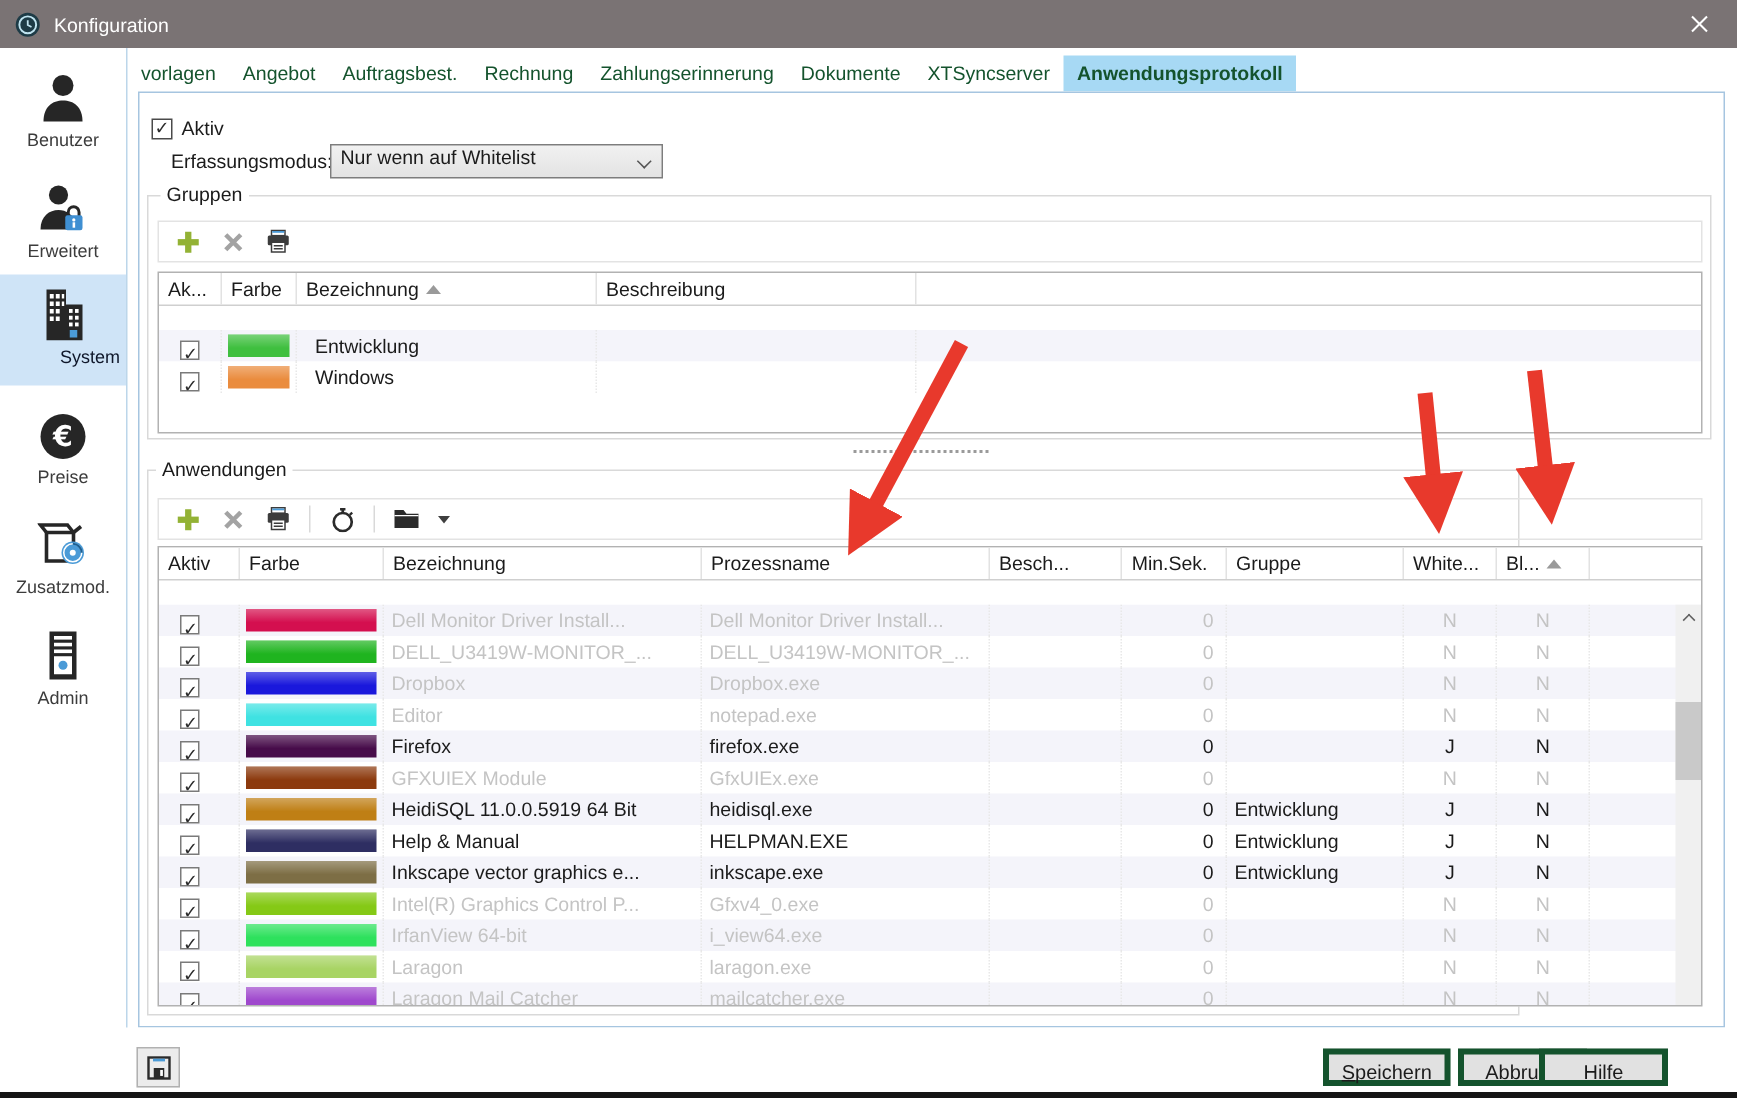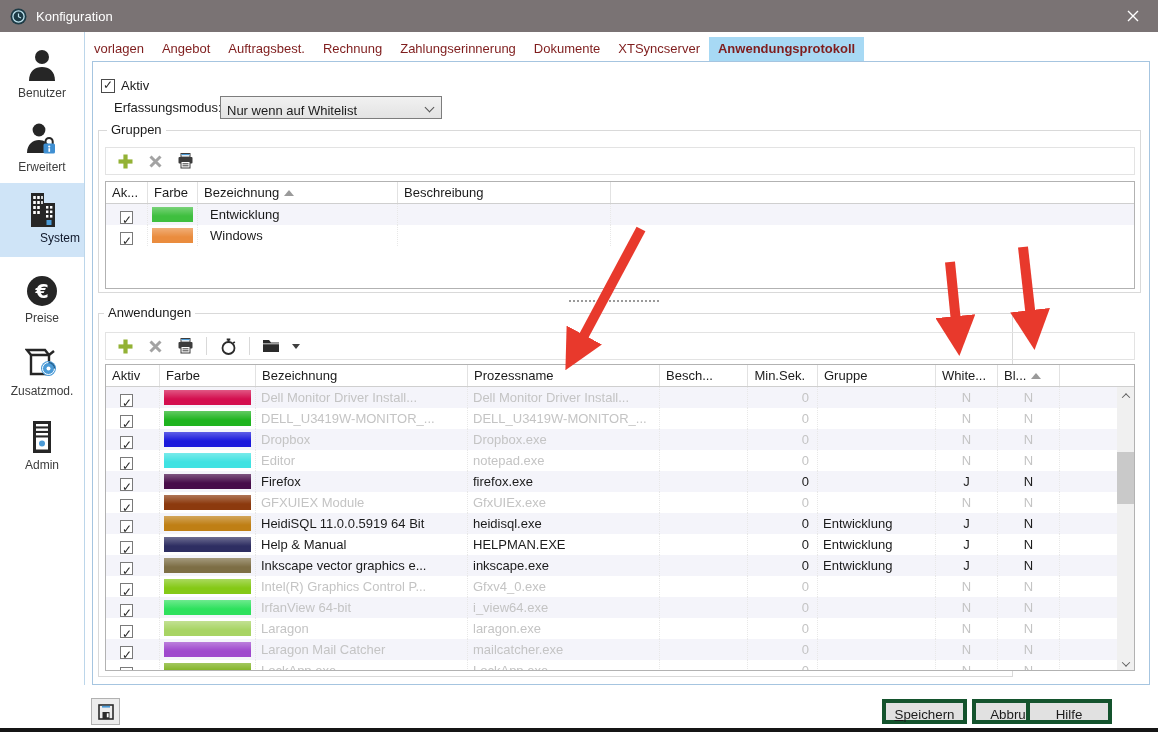--- a/index.html
+++ b/index.html
@@ -15,50 +15,50 @@
   
   .sidebar { position:absolute; left:0; top:32px; width:85px; height:700px; background:#fff; border-right:1px solid #bcd6ea; }
   .side-item { position:absolute; left:0; width:84px; text-align:center; }
   .side-item .ic { display:block; margin:0 auto 4px auto; }
   .side-item .lbl { font-size:12px; color:#3c3c3c; display:block; }
   .side-item.selected { background:#cfe4f7; }
   .side-item.selected .lbl { font-weight:normal; color:#0f172a;margin-left:36px; }
 
   
   .tabbar { position:absolute; left:85px; top:33px; width:1073px; height:28px; display:flex; align-items:flex-end; }
-  .tab { height:24px; line-height:24px; padding:0 9px; white-space:nowrap; color:#7f1d1d; cursor:default; }
+  .tab { height:24px; line-height:24px; padding:0 9px; white-space:nowrap; color:#14532d; cursor:default; }
   .tab.selected { background:#a7d9f4; font-weight:bold; }
   .tab-overflow { position:absolute; right:16px; bottom:8px; width:0; height:0; border-left:5px solid transparent; border-right:5px solid transparent; border-top:6px solid #3a3a3a; }
 
   
   .panel { position:absolute; left:92px; top:61px; width:1058px; height:624px; background:#fff; border:1px solid #a6c5e0; }
 
   .check { display:inline-block; width:14px; height:14px; border:1px solid #4a4a4a; background:#fff; position:relative; vertical-align:middle; }
   .check.checked::after { content:"✓"; position:absolute; left:1px; top:-2px; font-size:12px; color:#2b2b2b; }
 
   .aktiv-row { position:absolute; left:8px; top:16px; display:flex; align-items:center; gap:6px; }
   .erf-row { position:absolute; left:21px; top:38px; display:flex; align-items:center; }
-  .combo { position:absolute; left:127px; top:34px; width:222px; height:23px; background:linear-gradient(#f1f1f1,#e3e3e3); border:1px solid #7d7d7d; display:flex; align-items:flex-end; padding-left:6px; }
+  .combo { position:absolute; left:127px; top:34px; width:222px; height:23px; background:linear-gradient(#f1f1f1,#e3e3e3); border:1px solid #7d7d7d; display:flex; align-items:flex-start; padding-left:6px; }
   .combo .chev { position:absolute; right:8px; top:7px; width:7px; height:7px; border-right:1.4px solid #555; border-bottom:1.4px solid #555; transform:rotate(45deg); }
 
   .groupbox { position:absolute; border:1px solid #d9d9d9; background:#fff; }
   .groupbox .legend { position:absolute; top:-9px; left:8px; background:#fff; padding:0 4px; color:#1b1b1b; }
 
   .toolbar { position:absolute; left:6px; width:1030px; height:28px; border:1px solid #e3e3e3; display:flex; align-items:center; gap:12px; padding-left:10px; }
   .tb-sep { width:1px; height:18px; background:#d9d9d9; }
   .tb-btn { display:flex; align-items:center; justify-content:center; width:18px; height:18px; cursor:default; }
   .dd-chev { width:0; height:0; border-left:4px solid transparent; border-right:4px solid transparent; border-top:5px solid #3f3f3f; }
 
   
   .tbl { position:absolute; left:6px; border:1px solid #b2b2b2; background:#fff; overflow:hidden; }
   .thead { display:grid; height:22px; border-bottom:1px solid #cfcfcf; background:#fff; }
   .th { line-height:21px; padding-left:6px; color:#1b1b1b; border-right:1px solid #e2e2e2; white-space:nowrap; overflow:hidden; display:flex; align-items:center; gap:5px; }
   .th.right { justify-content:flex-end; padding-right:12px; }
   .sort-up { width:0; height:0; border-left:5px solid transparent; border-right:5px solid transparent; border-bottom:6px solid #9a9a9a; display:inline-block; }
-  .tbody { position:relative; }
+  .tbody { position:relative;margin-top:16px; }
   .trow { display:grid; height:21px; background:#fff; }
   .trow.stripe { background:#f4f4fa; }
   .td { line-height:21px; padding-left:5px; white-space:nowrap; overflow:hidden; border-right:1px dotted #e8e8e8; color:#1b1b1b; }
   .trow.inactive .td { color:#c4c4c4; }
   .td.center { text-align:center; padding-left:0; }
   .td.right { text-align:right; padding-right:8px; }
   .td .check { width:13px; height:13px; margin-left:9px; margin-top:3px; border-color:#7a7a7a; }
   .swatch { height:15px; margin:3px 4px; background-image:linear-gradient(rgba(255,255,255,.30), rgba(255,255,255,0) 60%); }
   .g-grid { grid-template-columns:42px 50px 200px 213px 1fr; }
   .a-grid { grid-template-columns:54px 96px 212px 192px 88px 70px 118px 62px 62px 1fr; }

